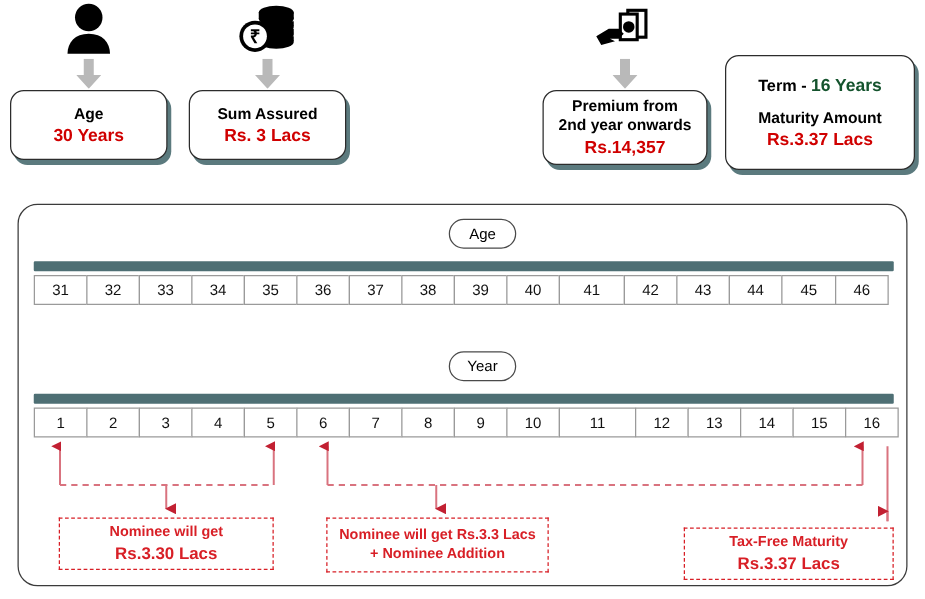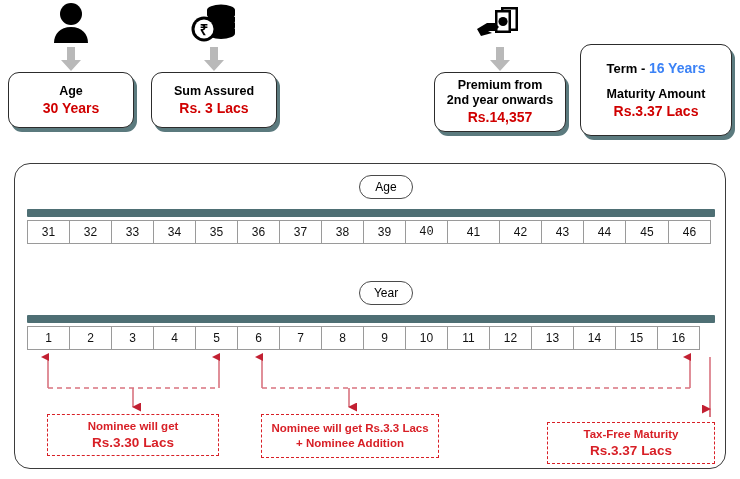--- a/index.html
+++ b/index.html
@@ -72,21 +72,21 @@
     white-space: nowrap;
   }
   .card-inline {
     font-size: 13px;
     font-weight: bold;
     line-height: 17px;
     white-space: nowrap;
     color: #000;
   }
   .card-inline .red {
-    color: #3b82f6;
+    color: #14532d;
     font-size: 14px;
   }
 
   
   #timeline-panel {
     position: absolute;
     left: 14px;
     top: 163px;
     width: 712px;
     height: 306px;
@@ -266,21 +266,21 @@
   <div class="scale-row" id="age-scale" style="left:12px; top:56px;">
       <div class="scale-cell" style="width: 43px;">31</div>
       <div class="scale-cell" style="width: 43px;">32</div>
       <div class="scale-cell" style="width: 43px;">33</div>
       <div class="scale-cell" style="width: 43px;">34</div>
       <div class="scale-cell" style="width: 43px;">35</div>
       <div class="scale-cell" style="width: 43px;">36</div>
       <div class="scale-cell" style="width: 43px;">37</div>
       <div class="scale-cell" style="width: 43px;">38</div>
       <div class="scale-cell" style="width: 43px;">39</div>
-      <div class="scale-cell" style="width: 43px; font-family: Liberation Mono, monospace;">40</div>
+      <div class="scale-cell" style="width: 43px;">40</div>
       <div class="scale-cell" style="width: 53px; text-align: center;">41</div>
       <div class="scale-cell" style="width: 43px;">42</div>
       <div class="scale-cell" style="width: 43px;">43</div>
       <div class="scale-cell" style="width: 43px;">44</div>
       <div class="scale-cell" style="width: 44px;">45</div>
       <div class="scale-cell" style="width: 43px;">46</div>
     </div>
 
   <div class="pill" style="left:344px; top:117px;">Year</div>
   <div class="track-bar" style="left:12px; top:151px; width:688px;"></div>
@@ -288,21 +288,21 @@
       <div class="scale-cell" style="width: 43px;">1</div>
       <div class="scale-cell" style="width: 43px;">2</div>
       <div class="scale-cell" style="width: 43px;">3</div>
       <div class="scale-cell" style="width: 43px;">4</div>
       <div class="scale-cell" style="width: 43px;">5</div>
       <div class="scale-cell" style="width: 43px;">6</div>
       <div class="scale-cell" style="width: 43px;">7</div>
       <div class="scale-cell" style="width: 43px;">8</div>
       <div class="scale-cell" style="width: 43px;">9</div>
       <div class="scale-cell" style="width: 43px;">10</div>
-      <div class="scale-cell" style="width: 43px;">11</div>
+      <div class="scale-cell" style="width: 62px;">11</div>
       <div class="scale-cell" style="width: 43px;">12</div>
       <div class="scale-cell" style="width: 43px;">13</div>
       <div class="scale-cell" style="width: 43px;">14</div>
       <div class="scale-cell" style="width: 43px;">15</div>
       <div class="scale-cell" style="width: 43px;">16</div>
     </div>
 
   <svg id="connector-layer" viewBox="0 0 712 306">
     <defs>
       <marker id="up-arrow" markerWidth="8" markerHeight="8" refX="4" refY="7" orient="auto" markerUnits="userSpaceOnUse">

